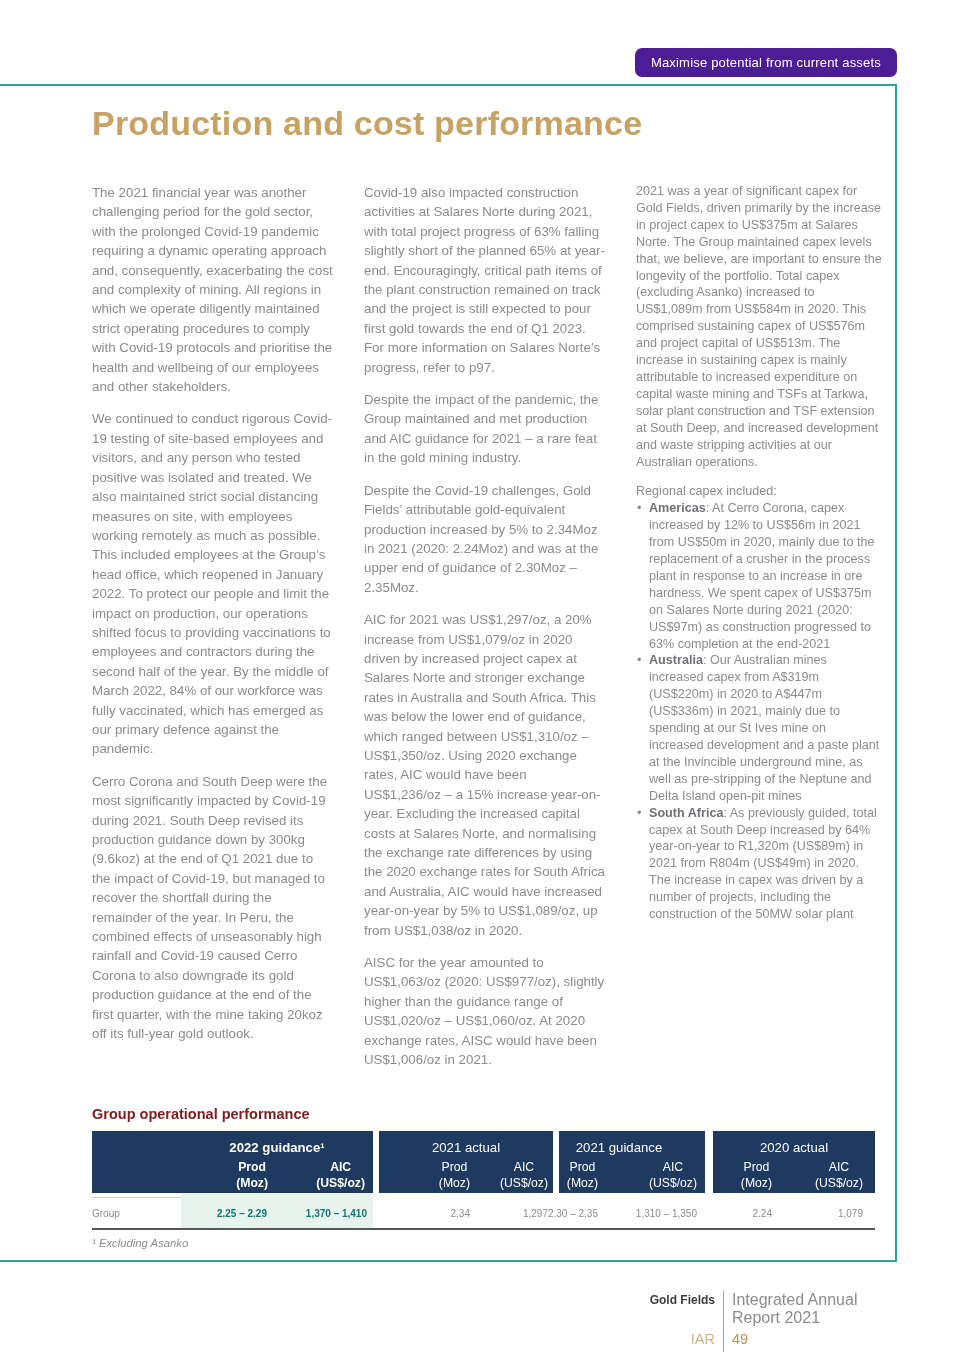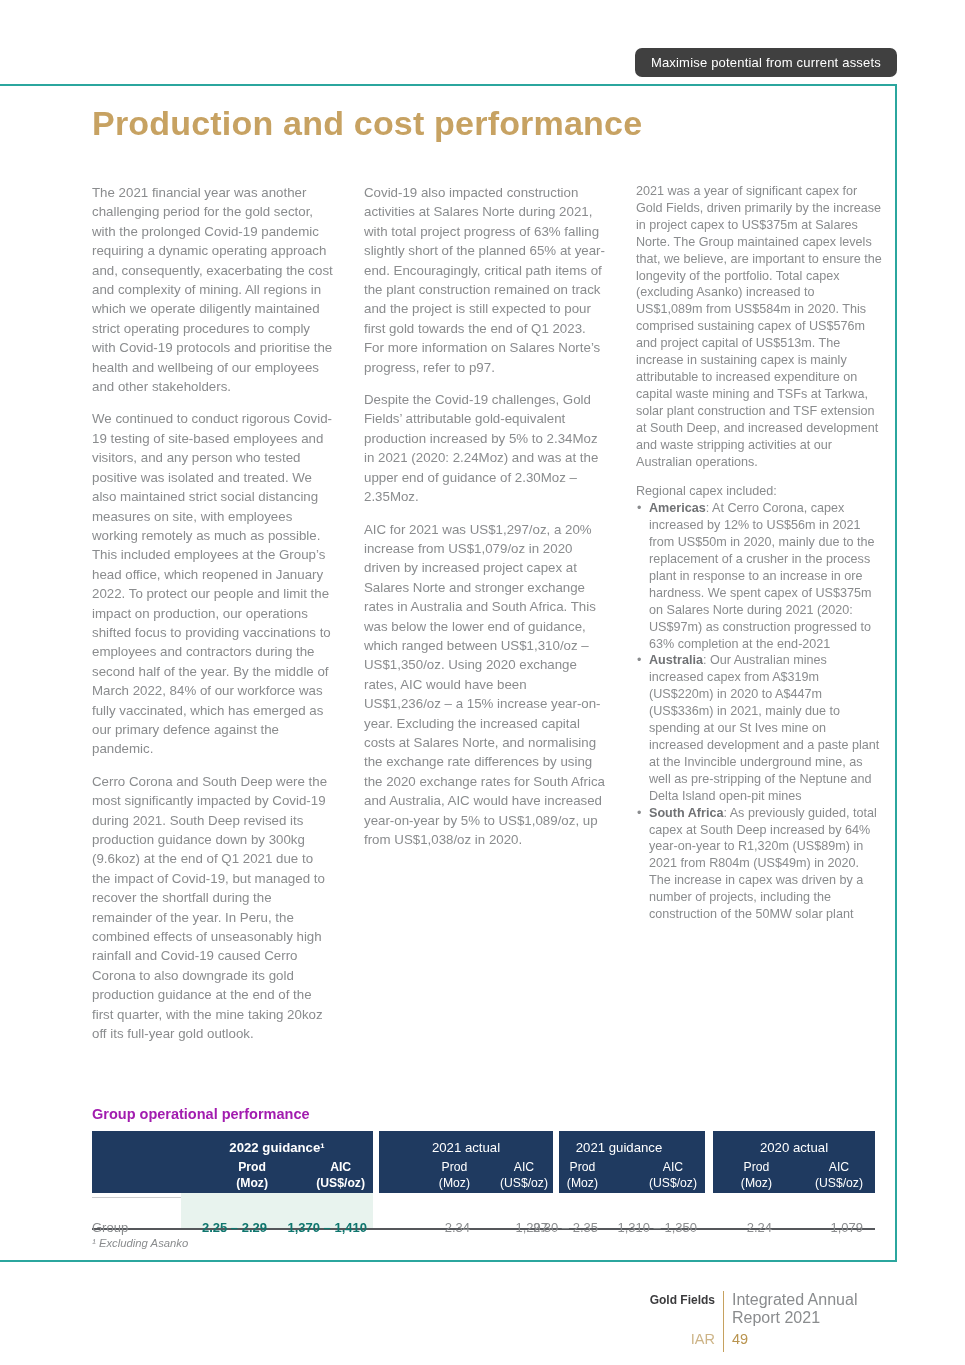--- a/index.html
+++ b/index.html
@@ -9,21 +9,21 @@
     width: 965px; height: 1365px;
     background: #ffffff;
     font-family: "Liberation Sans", sans-serif;
     overflow: hidden;
   }
   
   .badge {
     position: absolute; top: 48px; right: 68px;
     height: 29px; line-height: 29px;
     padding: 0 16px;
-    background: #404040; color: #ffffff;
+    background: #4c1d95; color: #ffffff;
     font-size: 13px; letter-spacing: .2px;
     border-radius: 7px;
   }
   
   .frame {
     position: absolute; left: -10px; top: 84px;
     width: 907px; height: 1178px;
     border: 2px solid #2ba69e;
   }
   .page-title {
@@ -54,21 +54,21 @@
   }
   .bullets li::before {
     content: "•";
     position: absolute; left: 1px; top: 0;
     color: #8a8c8e;
   }
   .bullets .term { font-weight: bold; color: #707275; }
   
   .table-sec { position: absolute; left: 92px; top: 1106px; width: 783px; }
   .tbl-title {
-    font-size: 14.5px; font-weight: bold; color: #a21caf;
+    font-size: 14.5px; font-weight: bold; color: #7f1d1d;
     margin-bottom: 9px;
   }
   .thead { position: relative; height: 62px; }
   .band { position: absolute; top: 0; height: 62px; background: #1f3a60; }
   .band.ba { left: 0;     width: 281px; }
   .band.bb { left: 287px; width: 174px; }
   .band.bc { left: 467px; width: 146px; }
   .band.bd { left: 621px; width: 162px; }
   .ghead {
     position: absolute; top: 9px;
@@ -94,22 +94,22 @@
   }
   .trow::before {
     content: ""; position: absolute; left: 0; top: 0;
     width: 89px; border-top: 1px solid #cbccce;
   }
   .hl {
     position: absolute; left: 89px; top: -4px; bottom: 0;
     width: 192px; background: #e8f3ee;
   }
   .val {
-    position: absolute; top: 14px; line-height: 33px;
-    font-size: 13px; color: #8a8c8e; white-space: nowrap;
+    position: absolute; top: 0; line-height: 33px;
+    font-size: 10px; color: #8a8c8e; white-space: nowrap;
   }
   .val.strong { font-weight: bold; color: #0f766e; }
   .val.lbl { left: 0; }
   .val.g22p { right: 608px; } .val.g22a { right: 508px; }
   .val.a21p { right: 405px; } .val.a21a { right: 327px; }
   .val.g21p { right: 277px; } .val.g21a { right: 178px; }
   .val.a20p { right: 103px; } .val.a20a { right: 12px;  }
   .footnote {
     position: absolute; left: 92px; top: 1237px;
     font-size: 11.3px; font-style: italic; color: #8a8c8e;
@@ -148,22 +148,24 @@
   <h1 class="page-title">Production and cost performance</h1>
 
   <div class="columns">
     <div class="bcol c1">
       <p>The 2021 financial year was another challenging period for the gold sector, with the prolonged Covid-19 pandemic requiring a dynamic operating approach and, consequently, exacerbating the cost and complexity of mining. All regions in which we operate diligently maintained strict operating procedures to comply with Covid-19 protocols and prioritise the health and wellbeing of our employees and other stakeholders.</p>
       <p>We continued to conduct rigorous Covid-19 testing of site-based employees and visitors, and any person who tested positive was isolated and treated. We also maintained strict social distancing measures on site, with employees working remotely as much as possible. This included employees at the Group’s head office, which reopened in January 2022. To protect our people and limit the impact on production, our operations shifted focus to providing vaccinations to employees and contractors during the second half of the year. By the middle of March 2022, 84% of our workforce was fully vaccinated, which has emerged as our primary defence against the pandemic.</p>
       <p>Cerro Corona and South Deep were the most significantly impacted by Covid-19 during 2021. South Deep revised its production guidance down by 300kg (9.6koz) at the end of Q1 2021 due to the impact of Covid-19, but managed to recover the shortfall during the remainder of the year. In Peru, the combined effects of unseasonably high rainfall and Covid-19 caused Cerro Corona to also downgrade its gold production guidance at the end of the first quarter, with the mine taking 20koz off its full-year gold outlook.</p>
     </div>
     <div class="bcol c2">
       <p>Covid-19 also impacted construction activities at Salares Norte during 2021, with total project progress of 63% falling slightly short of the planned 65% at year-end. Encouragingly, critical path items of the plant construction remained on track and the project is still expected to pour first gold towards the end of Q1 2023. For more information on Salares Norte’s progress, refer to p97.</p>
+      <p>Despite the impact of the pandemic, the Group maintained and met production and AIC guidance for 2021 – a rare feat in the gold mining industry.</p>
       <p>Despite the Covid-19 challenges, Gold Fields’ attributable gold-equivalent production increased by 5% to 2.34Moz in 2021 (2020: 2.24Moz) and was at the upper end of guidance of 2.30Moz – 2.35Moz.</p>
       <p>AIC for 2021 was US$1,297/oz, a 20% increase from US$1,079/oz in 2020 driven by increased project capex at Salares Norte and stronger exchange rates in Australia and South Africa. This was below the lower end of guidance, which ranged between US$1,310/oz – US$1,350/oz. Using 2020 exchange rates, AIC would have been US$1,236/oz – a 15% increase year-on-year. Excluding the increased capital costs at Salares Norte, and normalising the exchange rate differences by using the 2020 exchange rates for South Africa and Australia, AIC would have increased year-on-year by 5% to US$1,089/oz, up from US$1,038/oz in 2020.</p>
+      <p>AISC for the year amounted to US$1,063/oz (2020: US$977/oz), slightly higher than the guidance range of US$1,020/oz – US$1,060/oz. At 2020 exchange rates, AISC would have been US$1,006/oz in 2021.</p>
     </div>
     <div class="bcol c3">
       <p>2021 was a year of significant capex for Gold Fields, driven primarily by the increase in project capex to US$375m at Salares Norte. The Group maintained capex levels that, we believe, are important to ensure the longevity of the portfolio. Total capex (excluding Asanko) increased to US$1,089m from US$584m in 2020. This comprised sustaining capex of US$576m and project capital of US$513m. The increase in sustaining capex is mainly attributable to increased expenditure on capital waste mining and TSFs at Tarkwa, solar plant construction and TSF extension at South Deep, and increased development and waste stripping activities at our Australian operations.</p>
       <p class="intro">Regional capex included:</p>
       <ul class="bullets">
         <li><span class="term">Americas</span><span>: At Cerro Corona, capex increased by 12% to US$56m in 2021 from US$50m in 2020, mainly due to the replacement of a crusher in the process plant in response to an increase in ore hardness. We spent capex of US$375m on Salares Norte during 2021 (2020: US$97m) as construction progressed to 63% completion at the end-2021</span></li>
         <li><span class="term">Australia</span><span>: Our Australian mines increased capex from A$319m (US$220m) in 2020 to A$447m (US$336m) in 2021, mainly due to spending at our St Ives mine on increased development and a paste plant at the Invincible underground mine, as well as pre-stripping of the Neptune and Delta Island open-pit mines</span></li>
         <li><span class="term">South Africa</span><span>: As previously guided, total capex at South Deep increased by 64% year-on-year to R1,320m (US$89m) in 2021 from R804m (US$49m) in 2020. The increase in capex was driven by a number of projects, including the construction of the 50MW solar plant</span></li>
       </ul>
     </div>

